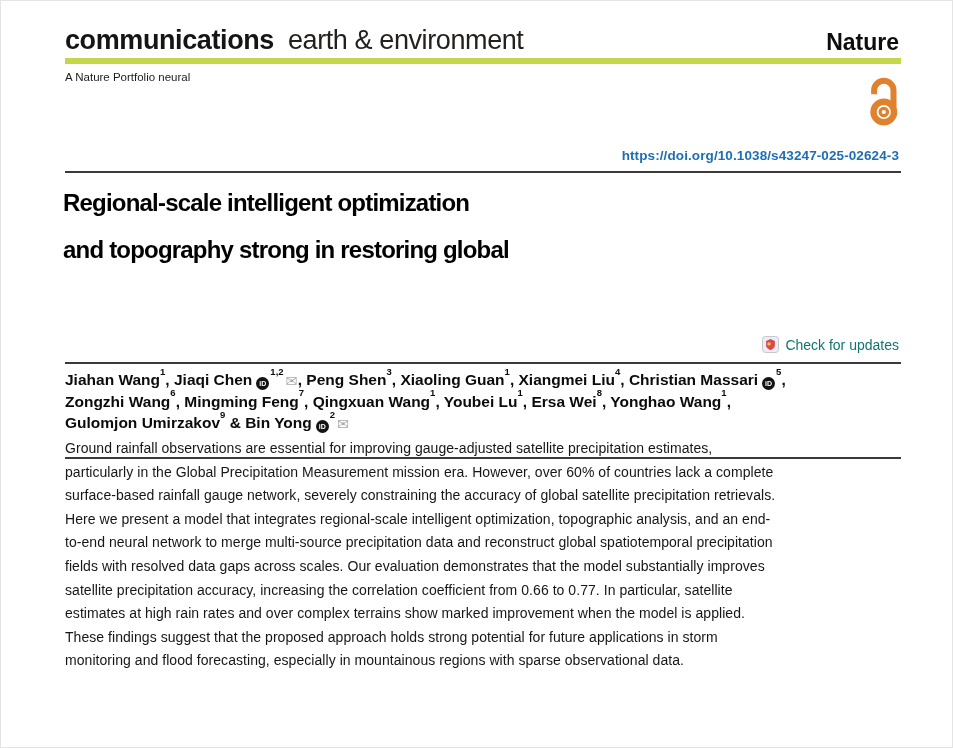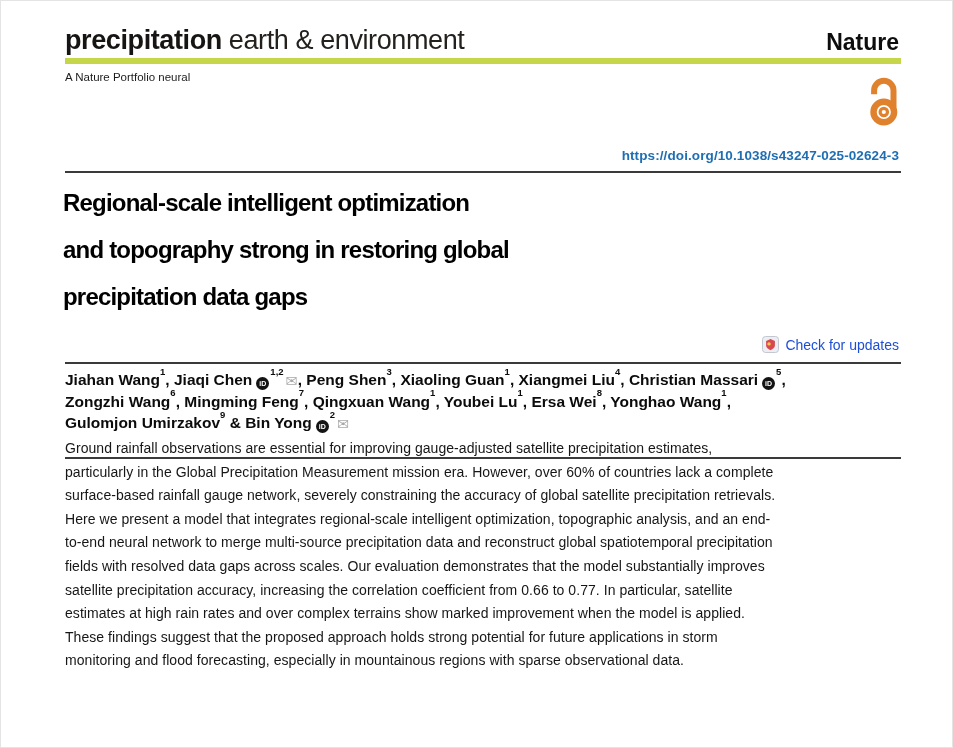--- a/index.html
+++ b/index.html
@@ -11,74 +11,73 @@
   }
   html,body{margin:0;padding:0;background:#fff;}
   body{font-family:"Liberation Sans","DejaVu Sans",sans-serif;color:var(--ink);}
   .page{
     position:relative;width:953px;height:748px;background:#ffffff;
     border:1px solid #e4e4e4;box-sizing:border-box;overflow:hidden;
   }
   
   .wordmark{position:absolute;left:64px;top:24px;font-size:27px;letter-spacing:-0.4px;white-space:nowrap;}
   .wordmark .bold{font-weight:800;color:#171513;}
-  .wordmark .light{font-weight:400;color:#23201e;margin-left:7px;}
+  .wordmark .light{font-weight:400;color:#23201e;margin-left:14px;}
   .article-label{position:absolute;right:53px;top:28px;font-size:23px;font-weight:800;color:#0d0d0d;}
   .lime-rule{position:absolute;left:64px;top:57px;width:836px;height:6px;background:var(--lime);}
   .tagline{position:absolute;left:64px;top:70px;font-size:11.5px;color:#1c1c1c;}
   .oa-icon{position:absolute;left:862px;top:76px;}
   
   .doi{position:absolute;right:53px;top:147px;font-size:13.5px;font-weight:700;color:var(--link);text-decoration:none;letter-spacing:0.1px;margin-left:36px;}
   .hrule{position:absolute;left:64px;width:836px;background:var(--rule);}
   .rule-doi{top:170px;height:2px;}
   .rule-authors{top:361px;height:2px;}
   .rule-abstract{top:456px;height:2px;}
   
   .title{position:absolute;left:62px;top:178px;font-size:24px;line-height:47px;font-weight:800;color:#000;letter-spacing:-0.8px;}
   
-  .check-updates{position:absolute;right:53px;top:335px;display:flex;align-items:center;gap:6px;cursor:pointer;text-decoration:none;color:#1d4ed8;}
+  .check-updates{position:absolute;right:53px;top:335px;display:flex;align-items:center;gap:6px;cursor:pointer;text-decoration:none;color:#0f766e;}
   .check-updates .label{font-size:14px;}
   
   .authors{position:absolute;left:64px;top:368px;width:836px;font-size:15.5px;font-weight:700;line-height:21.5px;color:#0b0b0b;}
   .authors sup{font-size:9.5px;font-weight:700;line-height:0;position:relative;top:-0.45em;}
   .orcid{display:inline-block;width:13px;height:13px;border-radius:50%;background:#131313;color:#fff;
          font-size:7px;font-weight:700;text-align:center;line-height:13.5px;vertical-align:-1px;margin:0 1px 0 4px;font-style:normal;}
   .mail{display:inline-block;color:#a9a9a9;font-size:14.5px;line-height:0;vertical-align:-1px;margin-left:2px;text-decoration:none;}
   
   .abstract{position:absolute;left:64px;top:436px;width:716px;font-size:14px;line-height:23.6px;color:#161616;
             letter-spacing:0.05px;}
 </style>
 </head>
 <body>
 
 <div class="page">
 
   <div class="wordmark">
-    <span class="bold">precipitation</span><span class="light">earth &amp; environment</span>
+    <span class="bold">communications</span><span class="light">earth &amp; environment</span>
   </div>
   <div class="article-label">Nature</div>
 
   <div class="lime-rule"></div>
   <div class="tagline">A Nature Portfolio neural</div>
 
   <div class="oa-icon">
     <svg width="42" height="50" viewBox="0 0 42 50" aria-hidden="true">
       <path d="M30.5 30 V13.5 A9.7 9.7 0 0 0 11.1 13.5 V17.2" fill="none" stroke="#e0822d" stroke-width="6"></path>
       <circle cx="20.8" cy="35" r="10.3" fill="none" stroke="#e0822d" stroke-width="6.4"></circle>
       <circle cx="20.8" cy="35" r="3.7" fill="none" stroke="#e0822d" stroke-width="3.2"></circle>
     </svg>
   </div>
 
   <a class="doi" href="#">https://doi.org/10.1038/s43247-025-02624-3</a>
   <div class="hrule rule-doi"></div>
 
   <div class="title">
     <div>Regional-scale intelligent optimization</div>
     <div>and topography strong in restoring global</div>
-    <div>precipitation data gaps</div>
   </div>
 
   <a class="check-updates" href="#">
     <span style="line-height:0;">
       <svg width="17" height="17" viewBox="0 0 17 17" aria-hidden="true">
         <rect x="0.5" y="0.5" width="16" height="16" rx="3" fill="#eceef4" stroke="#c2c7d0"></rect>
         <path d="M8.5 3.1 L12.9 5 v4.3 c0 2.6-2.1 4-4.4 4.9 C6.2 13.3 4.1 11.9 4.1 9.3 V5 Z" fill="#d6494f"></path>
         <circle cx="7" cy="7.9" r="1.7" fill="#f5c84c"></circle>
       </svg>
     </span>

